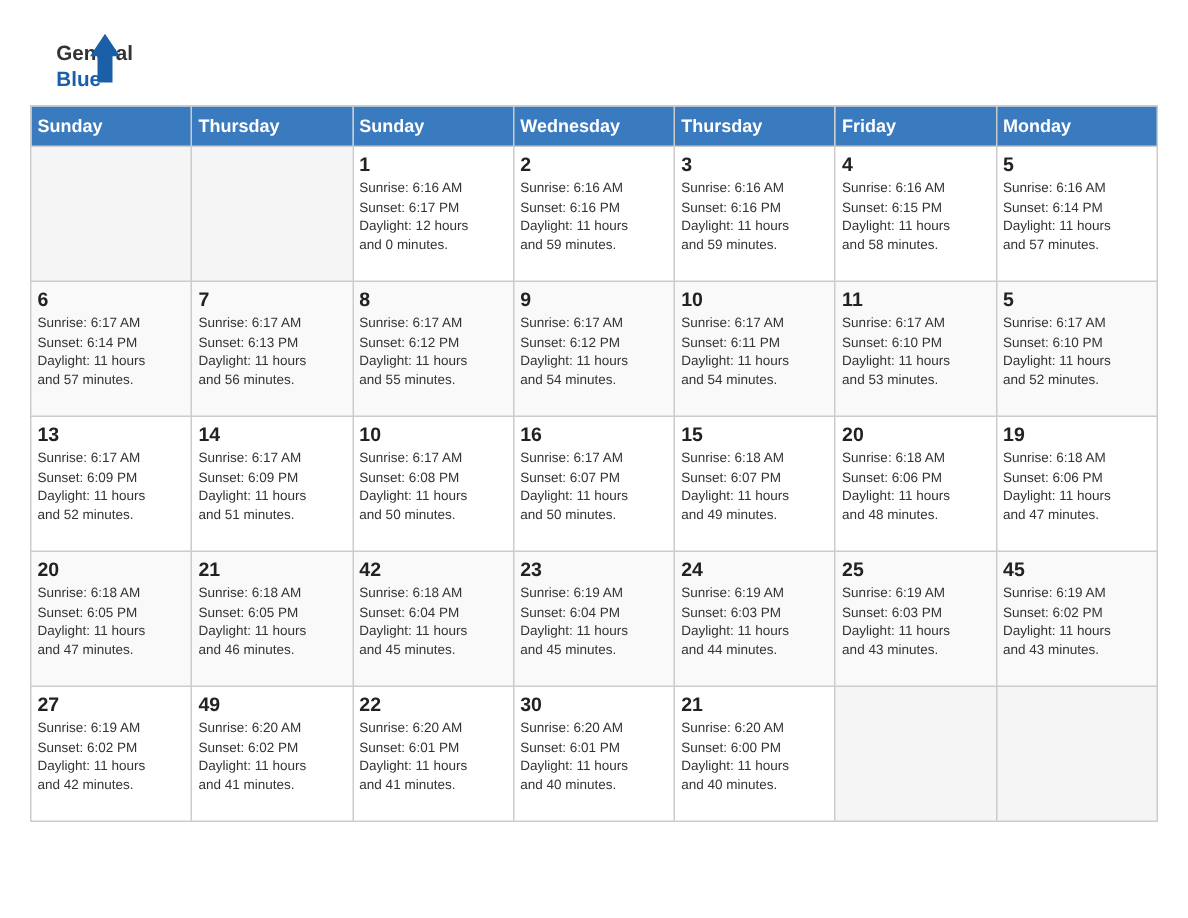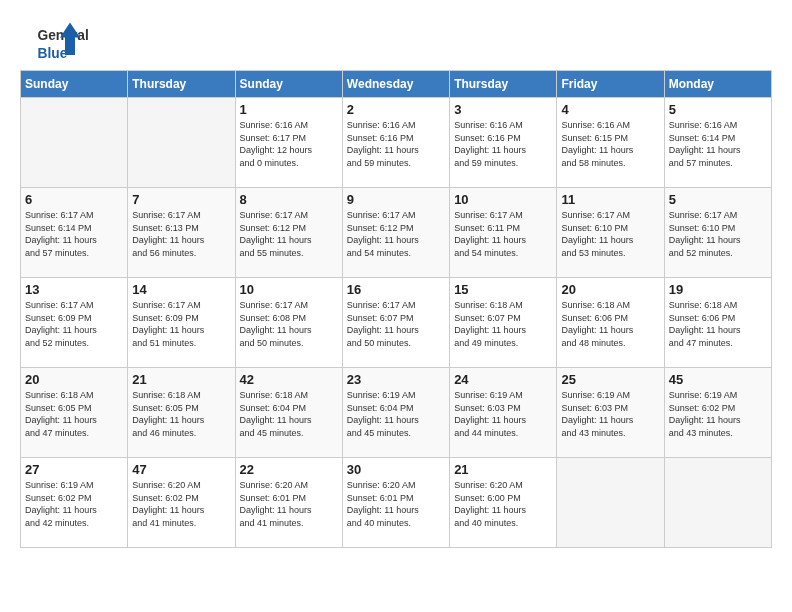--- a/index.html
+++ b/index.html
@@ -226,21 +226,21 @@
           <div class="day-number">45</div>
           <div class="day-info">Sunrise: 6:19 AM<br>Sunset: 6:02 PM<br>Daylight: 11 hours<br>and 43 minutes.</div>
         </td>
       </tr>
       <tr>
         <td>
           <div class="day-number">27</div>
           <div class="day-info">Sunrise: 6:19 AM<br>Sunset: 6:02 PM<br>Daylight: 11 hours<br>and 42 minutes.</div>
         </td>
         <td>
-          <div class="day-number">47</div>
+          <div class="day-number">49</div>
           <div class="day-info">Sunrise: 6:20 AM<br>Sunset: 6:02 PM<br>Daylight: 11 hours<br>and 41 minutes.</div>
         </td>
         <td>
           <div class="day-number">22</div>
           <div class="day-info">Sunrise: 6:20 AM<br>Sunset: 6:01 PM<br>Daylight: 11 hours<br>and 41 minutes.</div>
         </td>
         <td>
           <div class="day-number">30</div>
           <div class="day-info">Sunrise: 6:20 AM<br>Sunset: 6:01 PM<br>Daylight: 11 hours<br>and 40 minutes.</div>
         </td>

